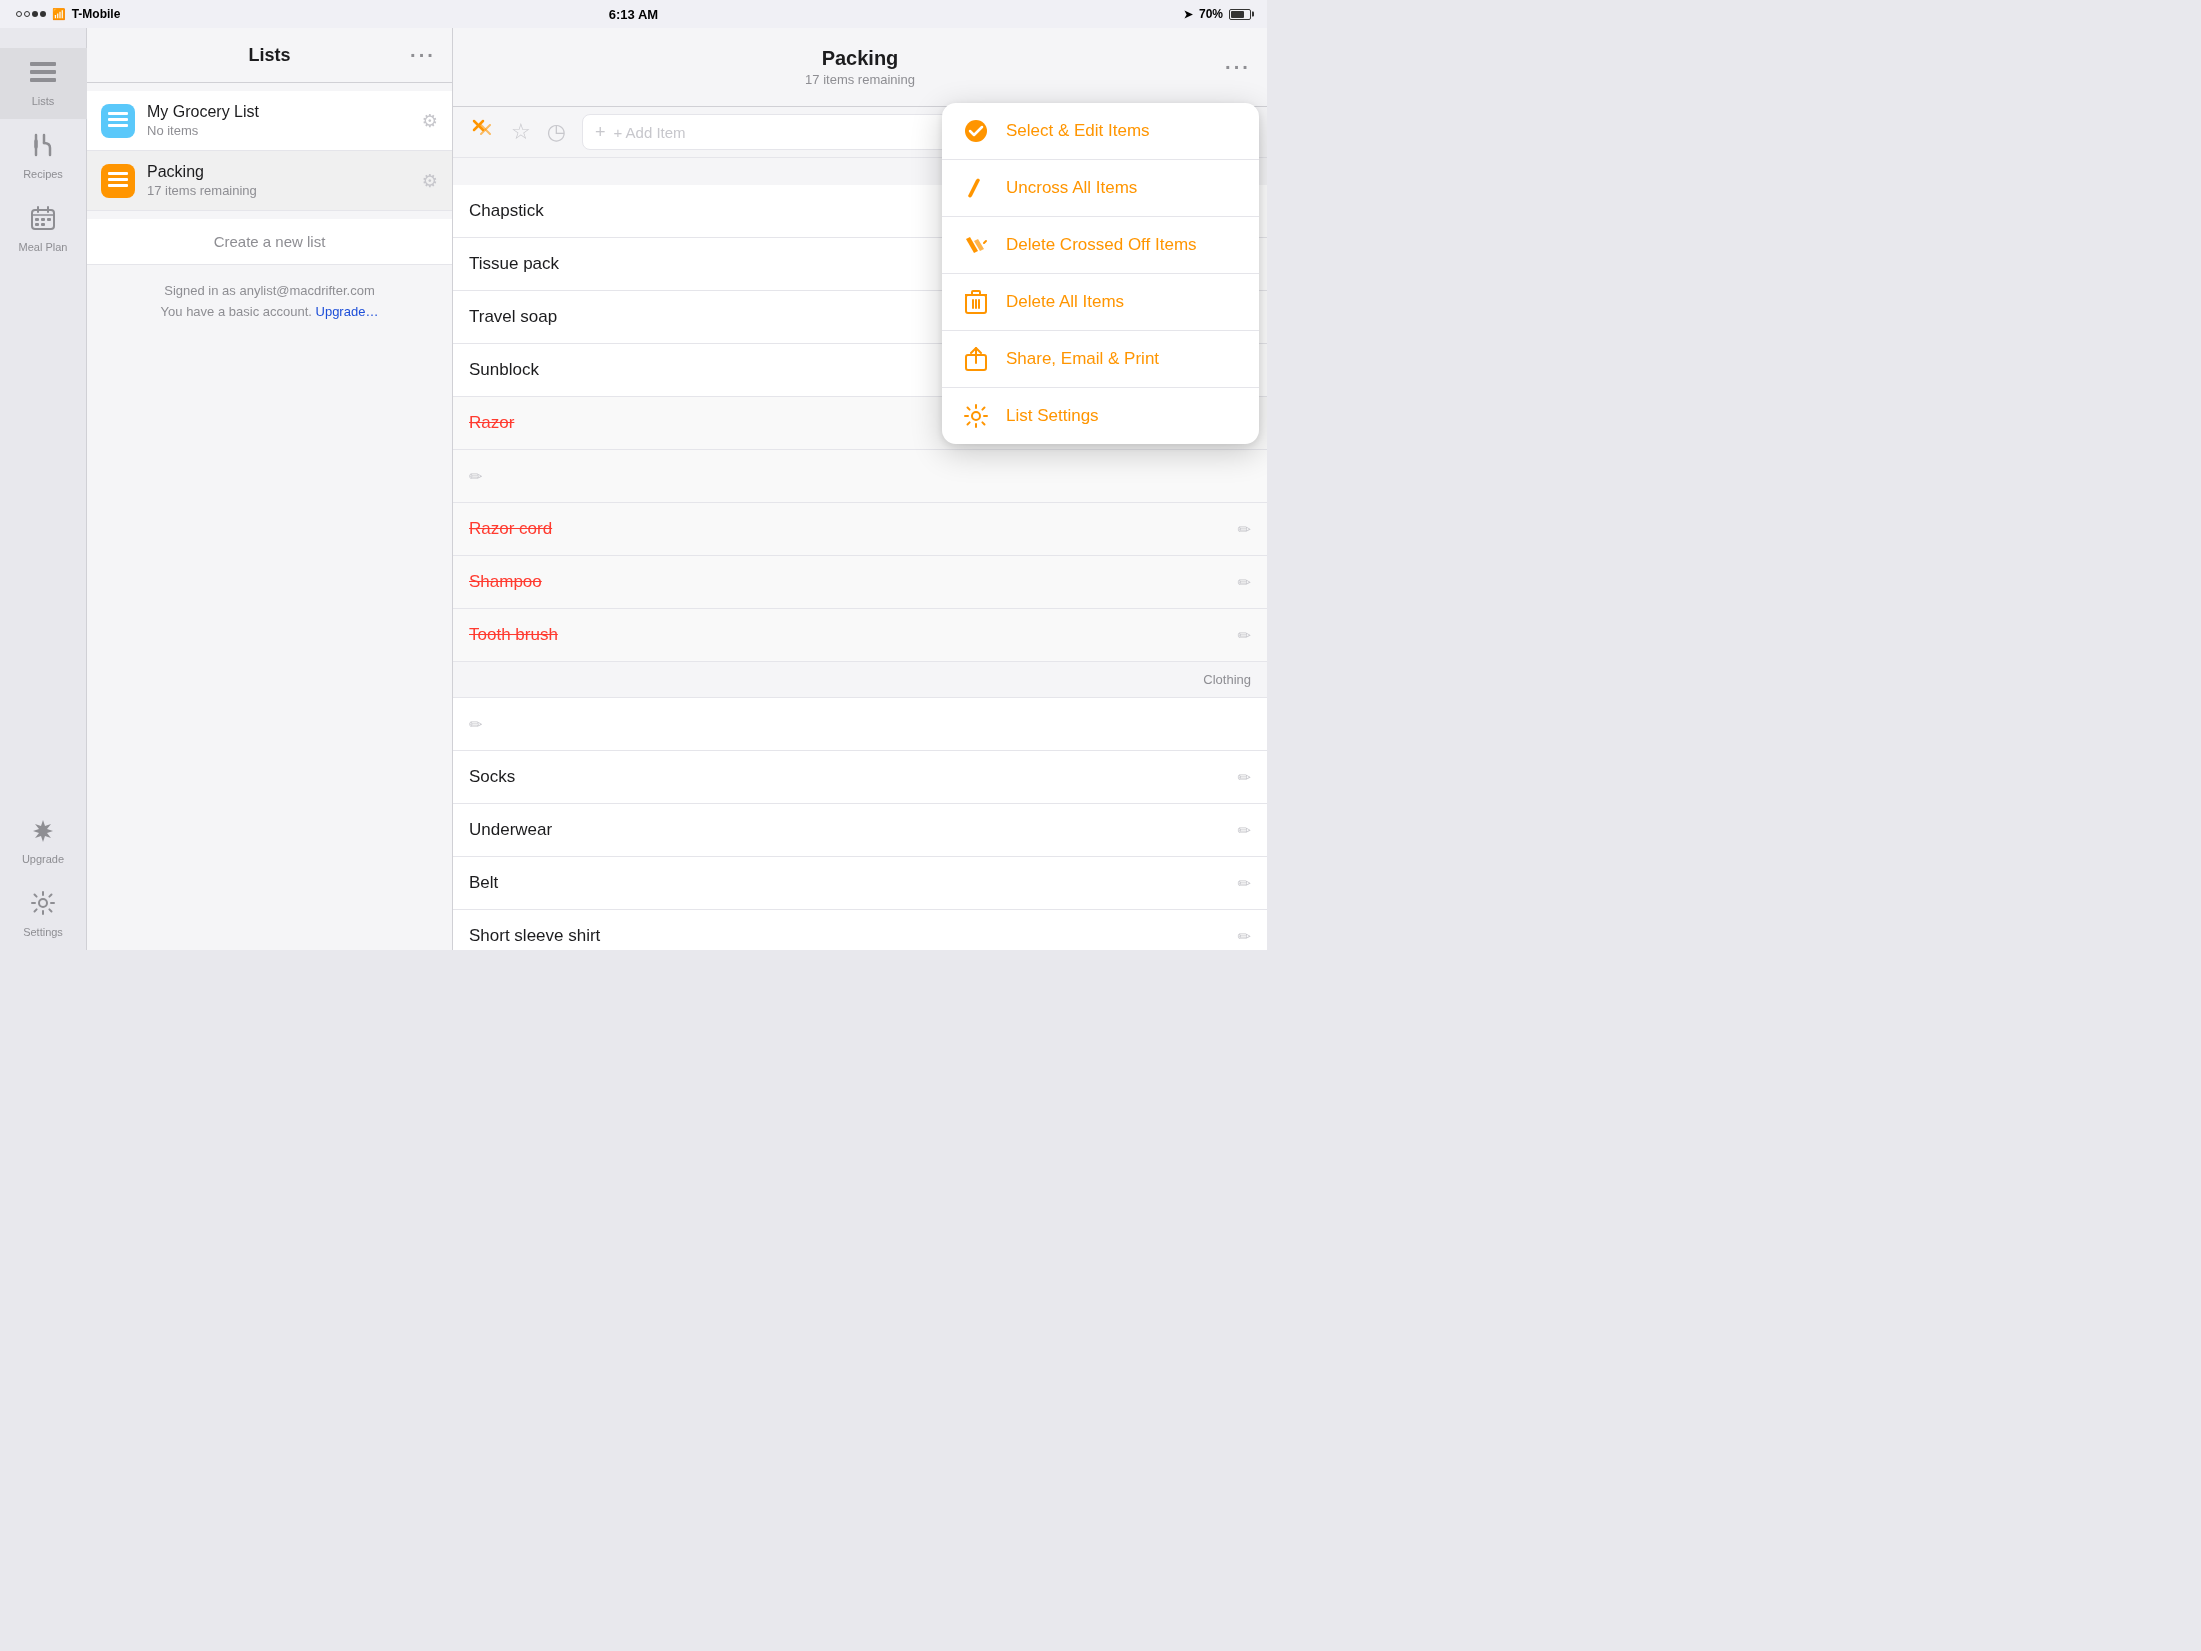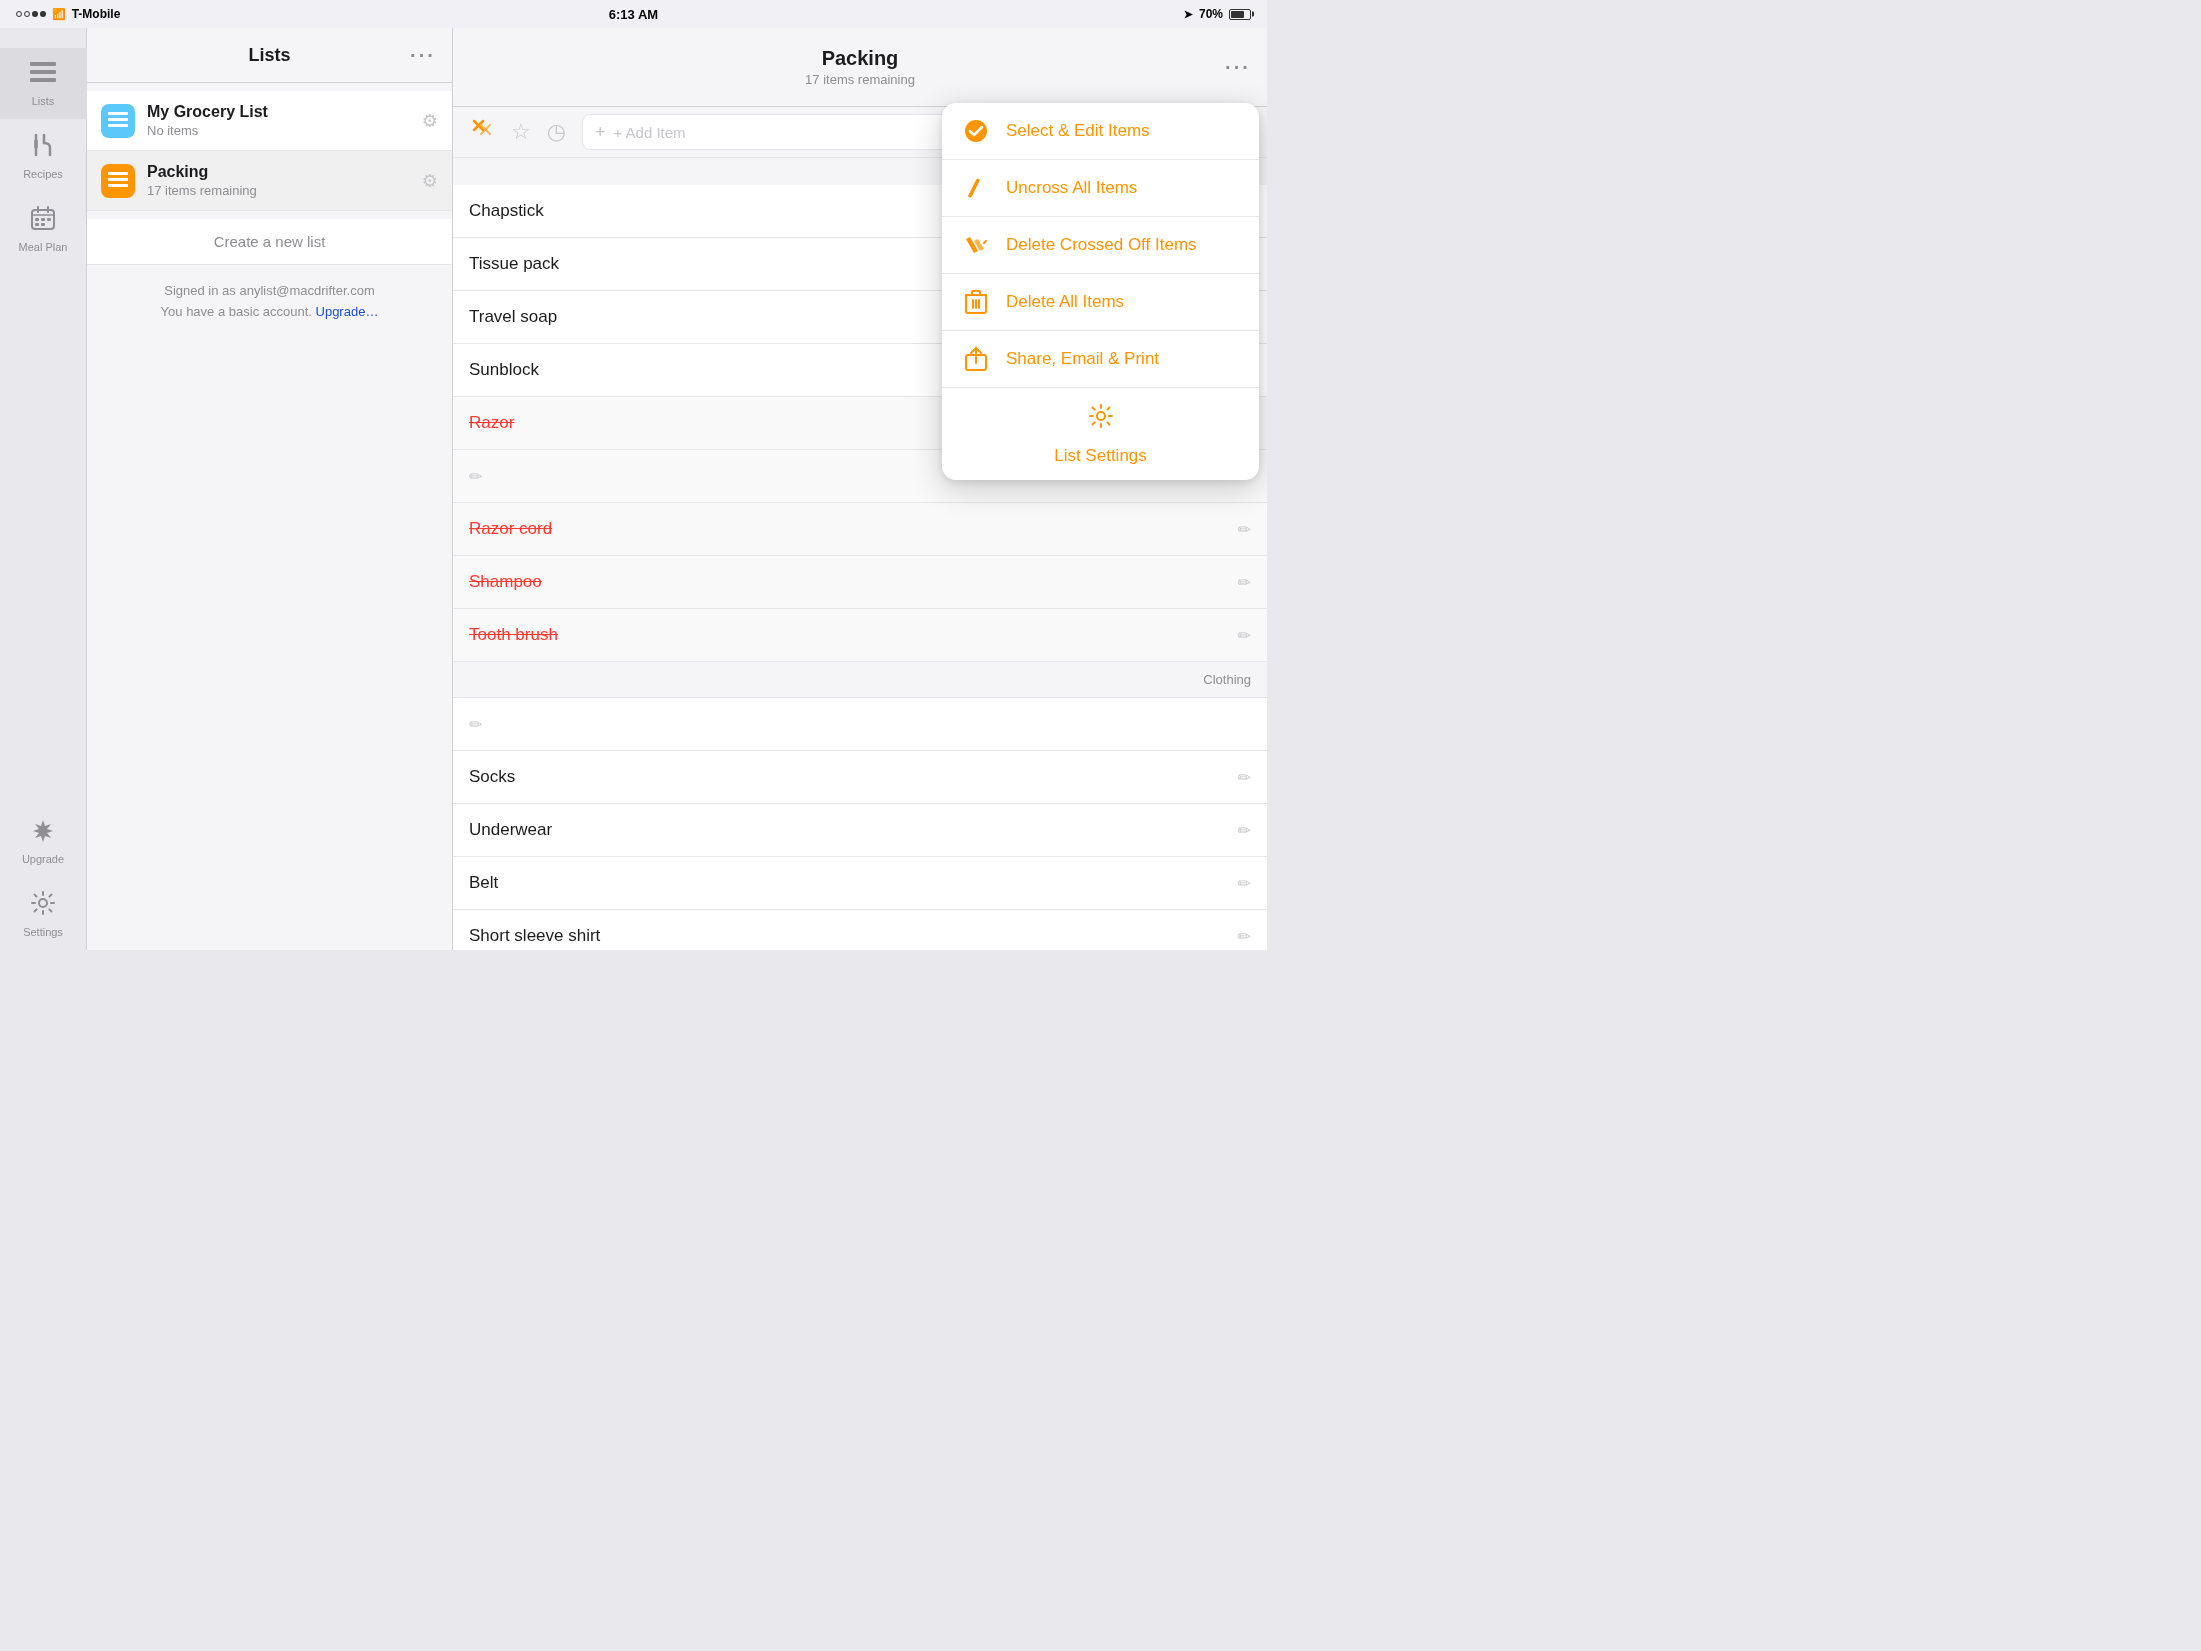--- a/index.html
+++ b/index.html
@@ -110,21 +110,21 @@
       width: 34px; height: 34px;
       border-radius: 8px;
       display: flex; align-items: center; justify-content: center;
       margin-right: 12px;
       font-size: 18px;
       flex-shrink: 0;
     }
     .list-icon-badge.blue { background: #5ac8fa; }
     .list-icon-badge.orange { background: #ff9500; }
     .list-info { flex: 1; }
-    .list-name { font-size: 16px; font-weight: 700; color: #1c1c1e; }
+    .list-name { font-size: 16px; font-weight: 400; color: #1c1c1e; }
     .list-subtitle { font-size: 13px; color: #8e8e93; margin-top: 2px; }
     .list-gear { color: #c7c7cc; font-size: 18px; cursor: pointer; }
 
     .create-list-btn {
       margin: 0;
       padding: 14px;
       text-align: center;
       color: #8e8e93;
       font-size: 15px;
       background: white;
@@ -259,21 +259,21 @@
       overflow: hidden;
     }
     .dropdown-item {
       display: flex;
       align-items: center;
       padding: 14px 20px;
       cursor: pointer;
       border-bottom: 1px solid #e5e5ea;
       gap: 16px;
     }
-    .dropdown-item:last-child { border-bottom: none; flex-direction: column; }
+    .dropdown-item:last-child { border-bottom: none; }
     .dropdown-item-icon {
       width: 28px; height: 28px;
       display: flex; align-items: center; justify-content: center;
       font-size: 20px;
       flex-shrink: 0;
     }
     .dropdown-item-label {
       font-size: 17px;
       color: #ff9500;
       font-weight: 400;

